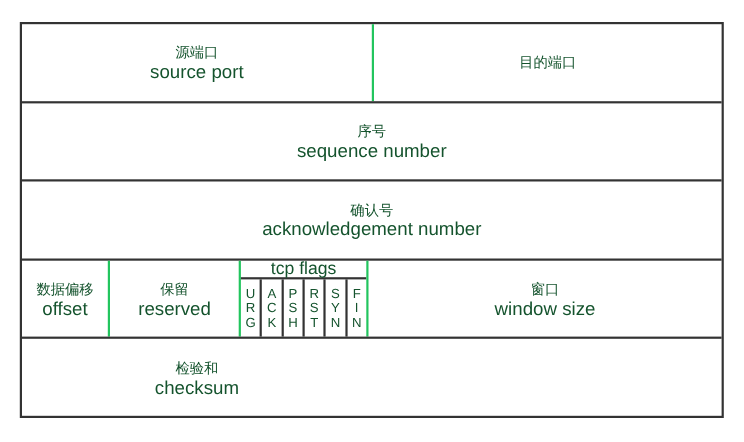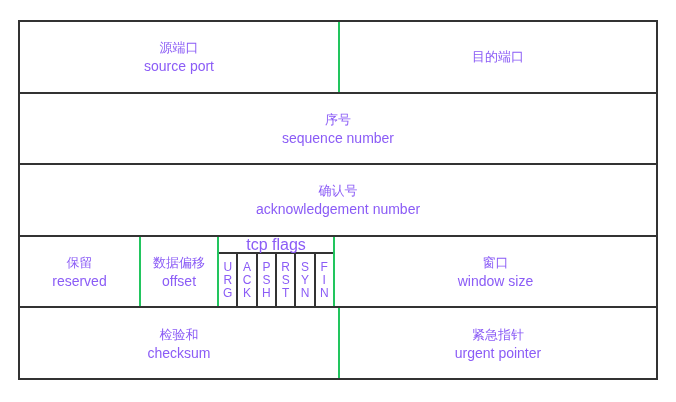--- a/index.html
+++ b/index.html
@@ -6,21 +6,21 @@
     margin: 0;
     padding: 0;
     background: #ffffff;
   }
   .canvas {
     position: relative;
     width: 676px;
     height: 396px;
     background: #ffffff;
     font-family: "Liberation Sans", "DejaVu Sans", sans-serif;
-    color: #8b5cf6;
+    color: #14532d;
   }
   .frame {
     position: absolute;
     left: 18px;
     top: 20px;
     width: 640px;
     height: 360px;
     box-sizing: border-box;
     border: 2px solid #333333;
     display: flex;
@@ -44,21 +44,21 @@
     text-align: center;
   }
   .cell + .cell {
     border-left: 2px solid #22c55e;
   }
   .zh {
     font-size: 13px;
     line-height: 19px;
   }
   .en {
-    font-size: 14px;
+    font-size: 17px;
     line-height: 18px;
   }
   .w50   { width: 50%; }
   .w100  { width: 100%; }
   .w-offset   { width: 12.3%; }
   .w-reserved { width: 18.7%; }
   .w-flags    { width: 18.2%; }
   .w-window   { flex: 1; }
   .flags-wrap {
     box-sizing: border-box;
@@ -118,27 +118,27 @@
     </div>
 
     <div class="row">
       <div class="cell w100">
         <div class="zh">确认号</div>
         <div class="en">acknowledgement number</div>
       </div>
     </div>
 
     <div class="row">
+      <div class="cell w-offset">
+        <div class="zh">数据偏移</div>
+        <div class="en">offset</div>
+      </div>
       <div class="cell w-reserved">
         <div class="zh">保留</div>
         <div class="en">reserved</div>
-      </div>
-      <div class="cell w-offset">
-        <div class="zh">数据偏移</div>
-        <div class="en">offset</div>
       </div>
       <div class="cell flags-wrap w-flags">
         <div class="flags-header w100">tcp flags</div>
         <div class="flags-cells w100">
           <div class="flag-cell">U
 R
 G</div>
           <div class="flag-cell">A
 C
 K</div>
@@ -160,21 +160,17 @@
         <div class="zh">窗口</div>
         <div class="en">window size</div>
       </div>
     </div>
 
     <div class="row">
       <div class="cell w50">
         <div class="zh">检验和</div>
         <div class="en">checksum</div>
       </div>
-      <div class="cell w50">
-        <div class="zh">紧急指针</div>
-        <div class="en">urgent pointer</div>
-      </div>
     </div>
 
 
   </div>
 </div>
 
 </body></html>

